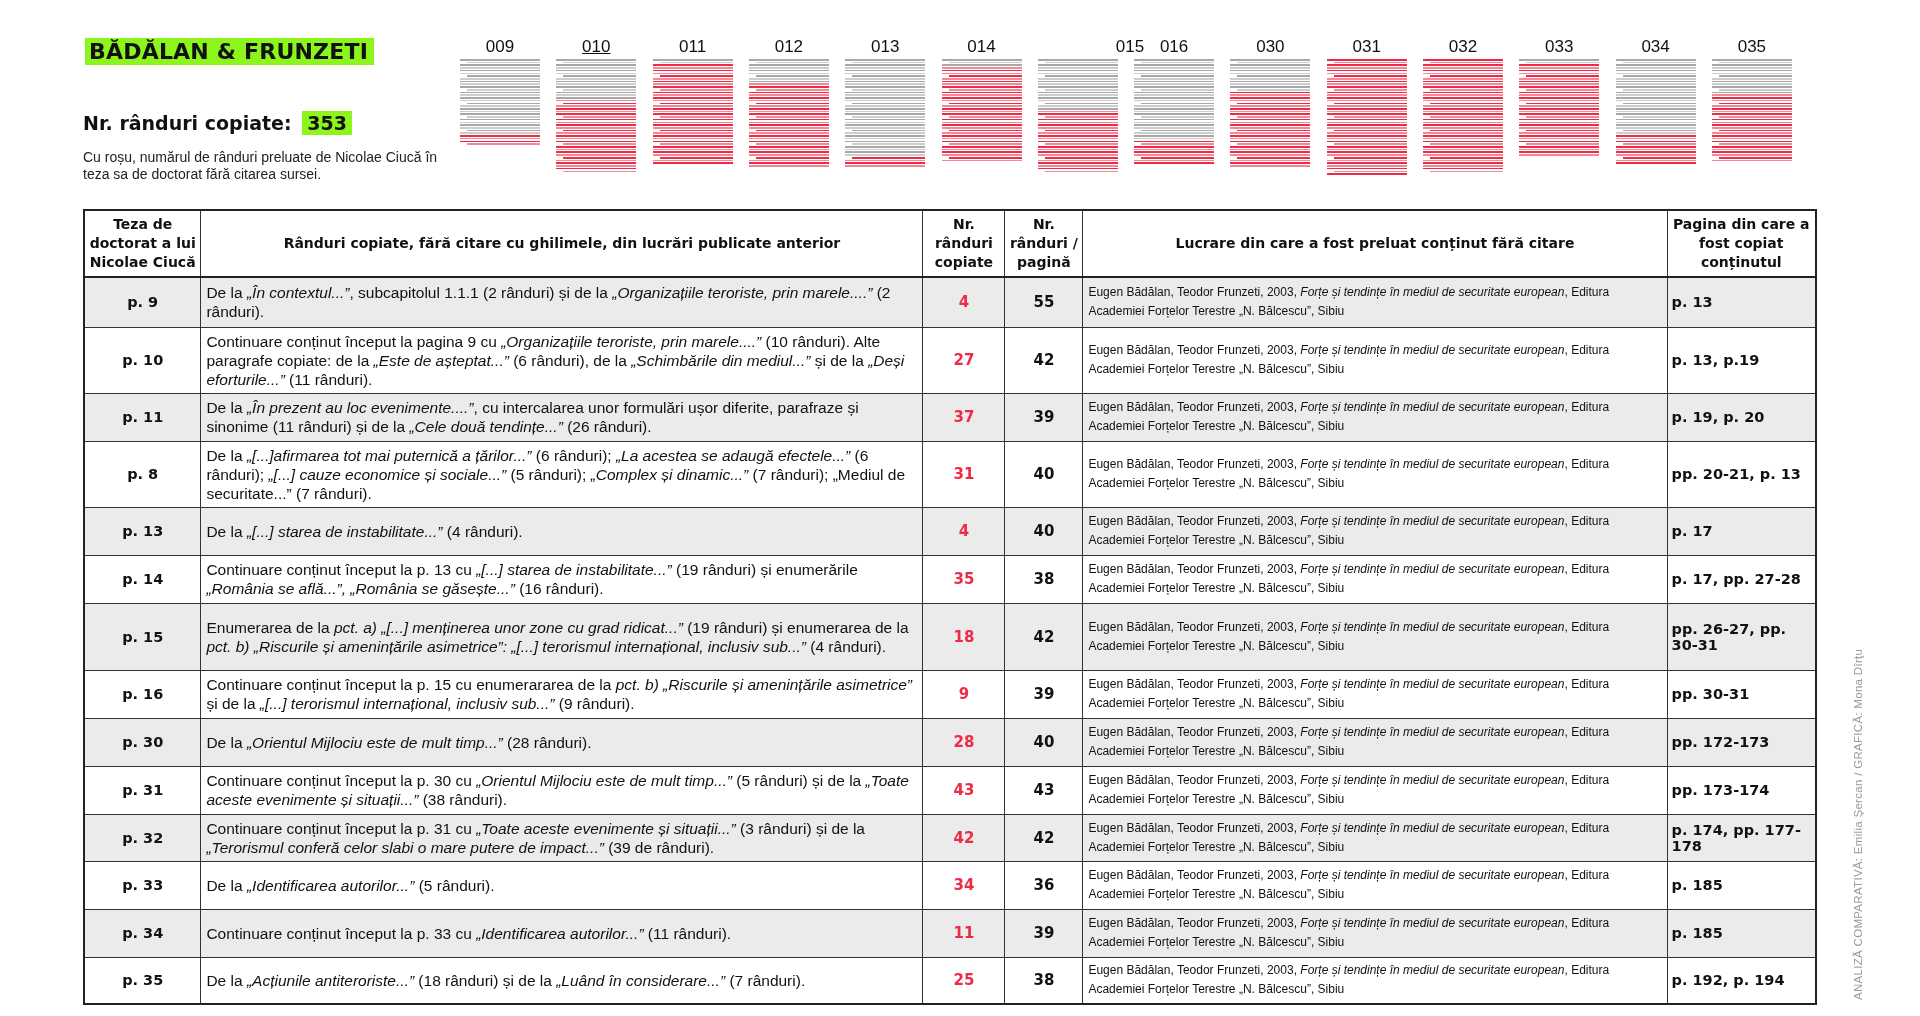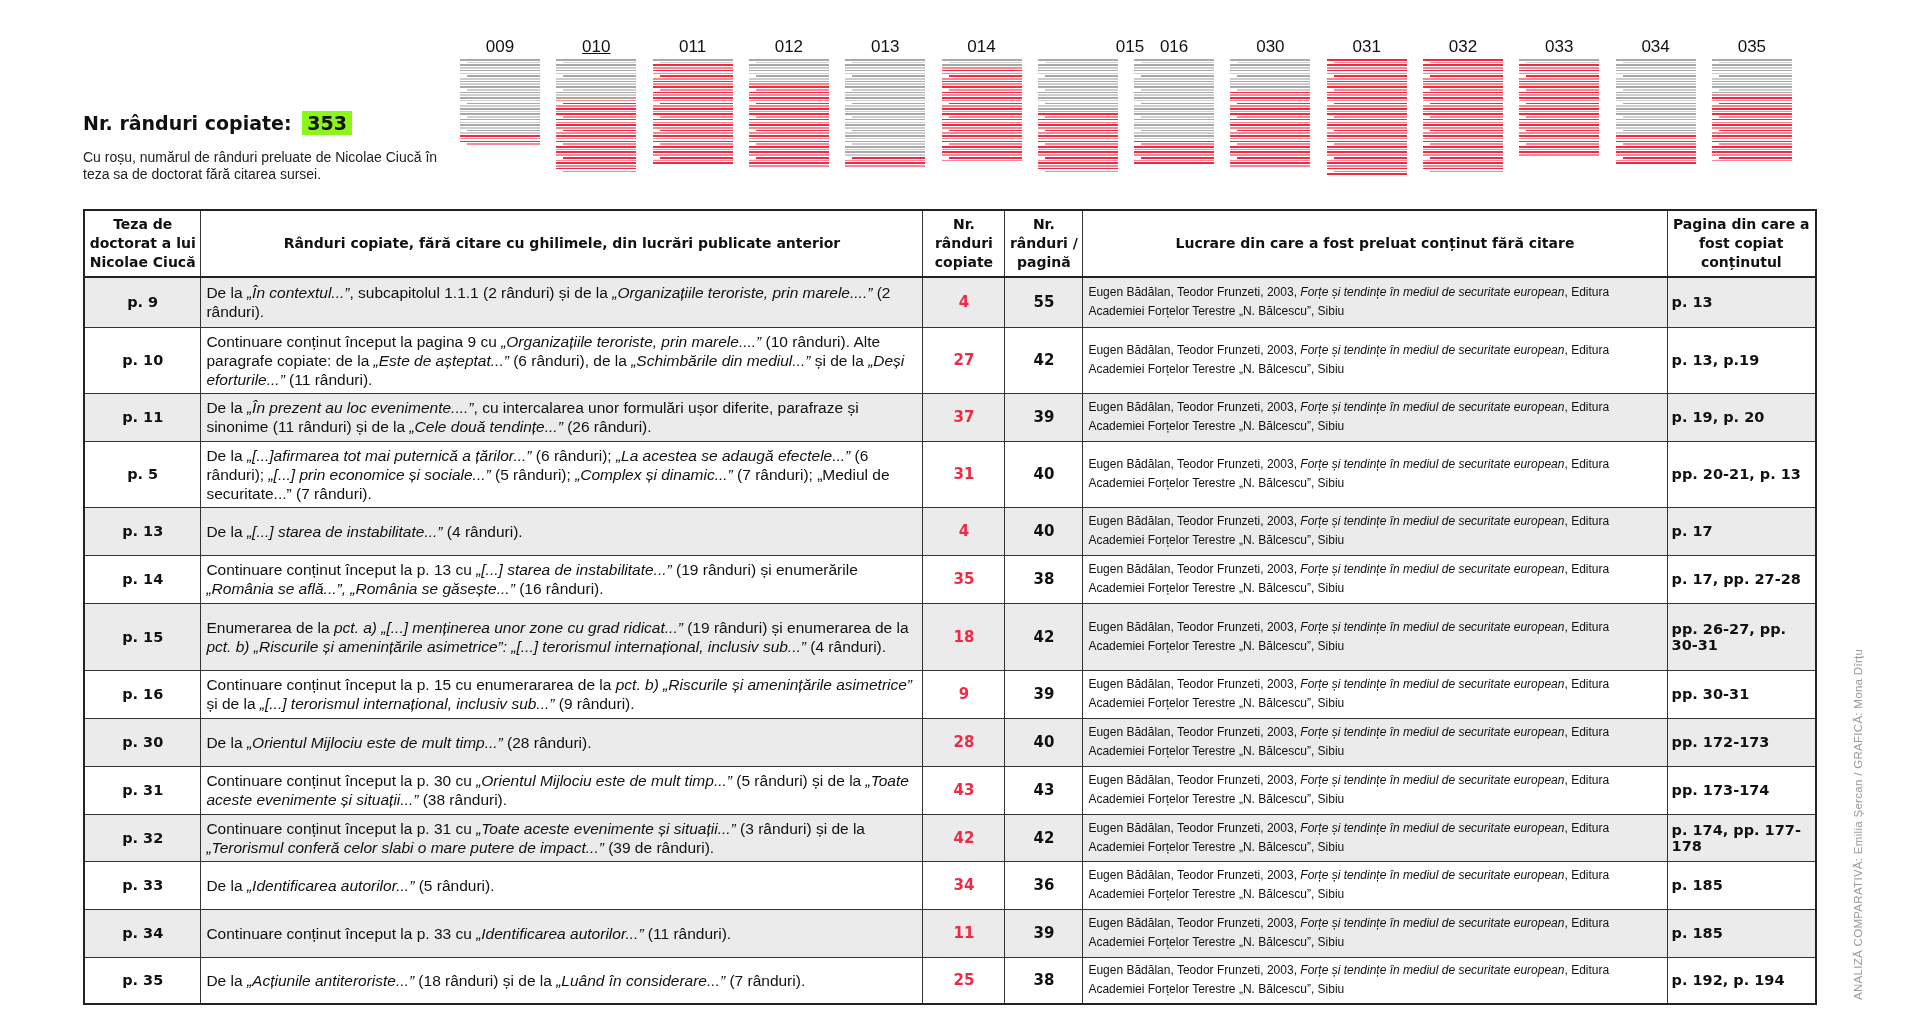--- a/index.html
+++ b/index.html
@@ -40,20 +40,21 @@
   tr.shaded td { background:#ebebeb; }
   tr.plain td { background:#ffffff; }
 
   .credit { position:absolute; left:1852px; top:1000px; transform-origin:0 0; transform:rotate(-90deg);
             font-size:11.5px; color:#9a9a9a; white-space:nowrap; font-family:"Liberation Sans", sans-serif; letter-spacing:0.3px; }
 </style>
 </head>
 <body>
 
 <div class="title-block">
+  <span class="hl title-line">BĂDĂLAN &amp; FRUNZETI</span>
 </div>
 <div class="count-line">
   <span>Nr. rânduri copiate:</span>
   <span class="num">353</span>
 </div>
 <div class="desc">Cu roșu, numărul de rânduri preluate de Nicolae Ciucă în teza sa de doctorat fără citarea sursei.</div>
 
 <div class="pages" id="pages">
     <div class="page">
       <div class="page-label" style="left: 460px; top: 37px;">009</div>
@@ -715,22 +716,22 @@
       </tr>
       <tr class="shaded" style="height: 48px;">
         <td class="pg">p. 11</td>
         <td class="txt"><span>De la </span><i>„În prezent au loc evenimente....”</i><span>, cu intercalarea unor formulări ușor diferite, parafraze și sinonime (11 rânduri) și de la </span><i>„Cele două tendințe...”</i><span> (26 rânduri).</span></td>
         <td class="copied">37</td>
         <td class="perpage">39</td>
         <td class="src"><span>Eugen Bădălan, Teodor Frunzeti, 2003, </span><i>Forțe și tendințe în mediul de securitate european</i><span>, Editura Academiei Forțelor Terestre „N. Bălcescu”, Sibiu</span></td>
         <td class="srcpg">p. 19, p. 20</td>
       </tr>
       <tr class="plain" style="height: 66px;">
-        <td class="pg">p. 5</td>
-        <td class="txt"><span>De la </span><i>„[...]afirmarea tot mai puternică a țărilor...”</i><span> (6 rânduri); </span><i>„La acestea se adaugă efectele...”</i><span> (6 rânduri); </span><i>„[...] prin economice și sociale...”</i><span> (5 rânduri); </span><i>„Complex și dinamic...”</i><span> (7 rânduri); „Mediul de securitate...” (7 rânduri).</span></td>
+        <td class="pg">p. 8</td>
+        <td class="txt"><span>De la </span><i>„[...]afirmarea tot mai puternică a țărilor...”</i><span> (6 rânduri); </span><i>„La acestea se adaugă efectele...”</i><span> (6 rânduri); </span><i>„[...] cauze economice și sociale...”</i><span> (5 rânduri); </span><i>„Complex și dinamic...”</i><span> (7 rânduri); „Mediul de securitate...” (7 rânduri).</span></td>
         <td class="copied">31</td>
         <td class="perpage">40</td>
         <td class="src"><span>Eugen Bădălan, Teodor Frunzeti, 2003, </span><i>Forțe și tendințe în mediul de securitate european</i><span>, Editura Academiei Forțelor Terestre „N. Bălcescu”, Sibiu</span></td>
         <td class="srcpg">pp. 20-21, p. 13</td>
       </tr>
       <tr class="shaded" style="height: 48px;">
         <td class="pg">p. 13</td>
         <td class="txt"><span>De la </span><i>„[...] starea de instabilitate...”</i><span> (4 rânduri).</span></td>
         <td class="copied">4</td>
         <td class="perpage">40</td>

